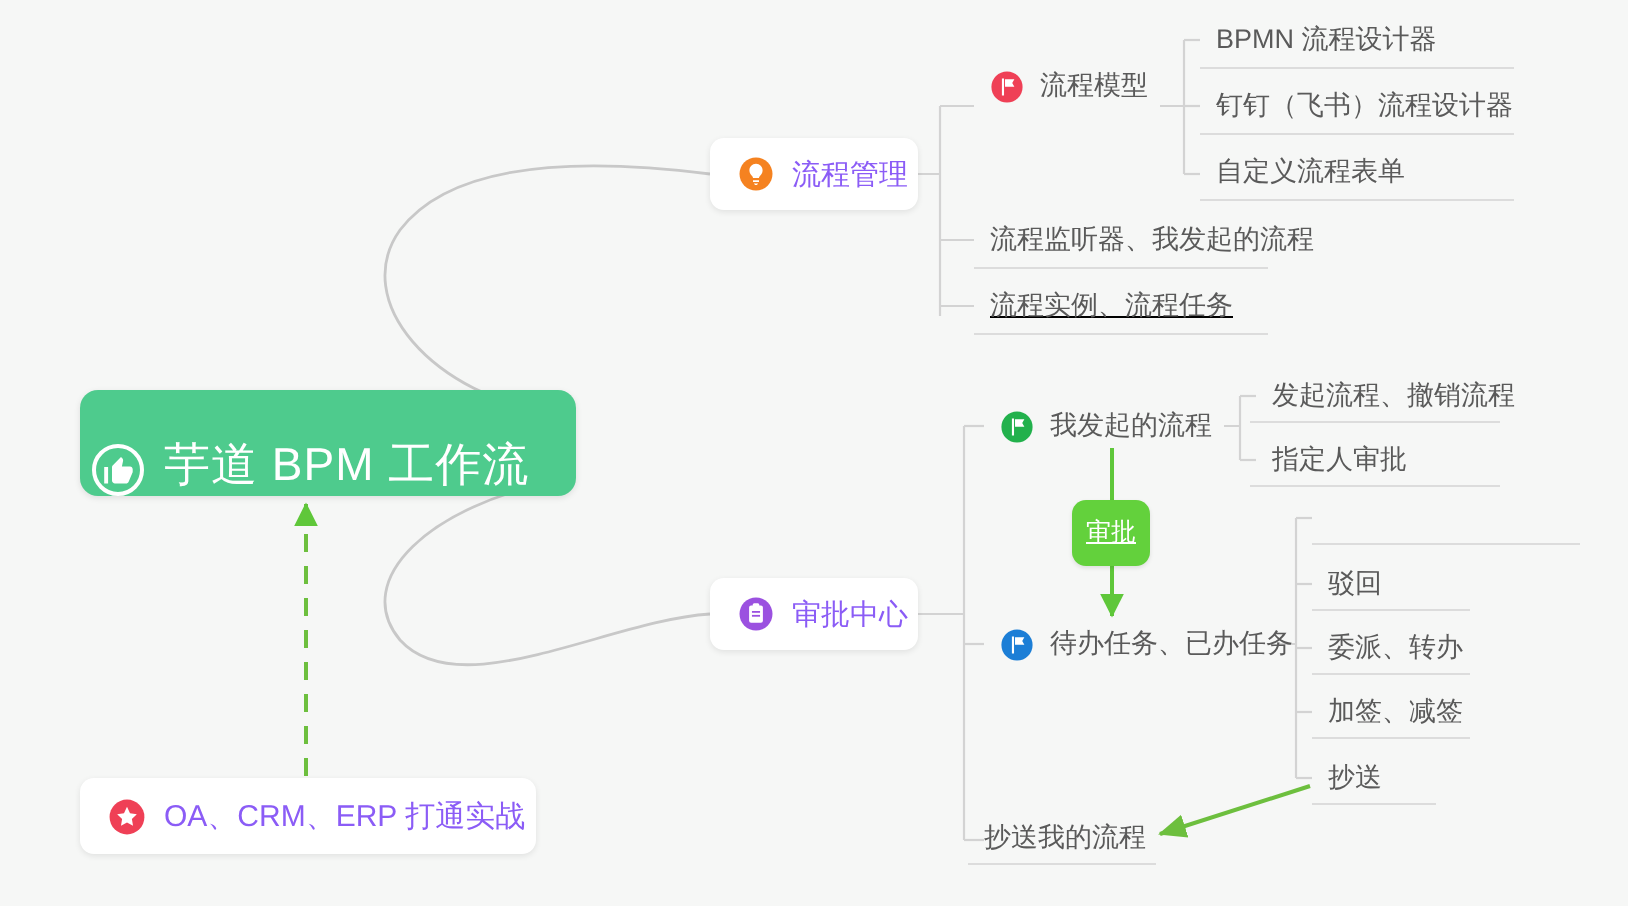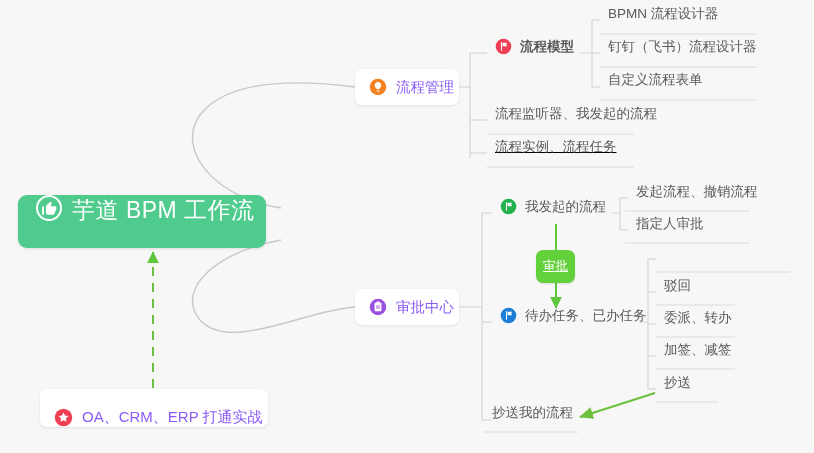--- a/index.html
+++ b/index.html
@@ -19,28 +19,28 @@
     position: absolute;
     left: 0; top: 0;
     width: 814px;
     height: 453px;
     pointer-events: none;
   }
 
   
   .root-node {
     position: absolute;
-    left: 18px; top: 195px;
+    left: 40px; top: 195px;
     width: 248px; height: 53px;
     background: #4ecb8d;
     border-radius: 9px;
     box-shadow: 0 1px 3px rgba(0,0,0,0.10);
     display: flex;
-    align-items: flex-start;
-    padding-left: 18px;
+    align-items: flex-end;
+    padding-left: 6px;
     box-sizing: border-box;
   }
   .root-label {
     color: #ffffff;
     font-size: 23px;
     letter-spacing: 0.5px;
     margin-left: 10px;
     white-space: nowrap;
   }
 
@@ -57,28 +57,28 @@
     height: 36px;
   }
   .card-label {
     color: #8b5cf6;
     font-size: 14.5px;
     margin-left: 9px;
     white-space: nowrap;
   }
   #node-process-mgmt { left: 355px; top: 69px; width: 104px; }
   #node-approval-center { left: 355px; top: 289px; width: 104px; }
-  #node-oa-crm-erp { left: 40px; top: 389px; width: 228px; height: 38px; align-items: flex-end; }
+  #node-oa-crm-erp { left: 40px; top: 389px; width: 228px; height: 38px; }
   #node-oa-crm-erp .card-label { font-size: 15px; }
 
   
   .leaf {
     position: absolute;
     display: flex;
-    align-items: flex-start;
+    align-items: center;
     height: 30px;
     box-sizing: border-box;
     padding: 0 4px 0 8px;
     white-space: nowrap;
   }
   .leaf .leaf-text {
     color: #5a5a5a;
     font-size: 13.5px;
   }
   .leaf .leaf-text.with-icon { margin-left: 8px; }
@@ -199,21 +199,21 @@
   <div class="card-node" id="node-process-mgmt">
     <span class="icon">
       <svg width="18" height="18" viewBox="0 0 24 24">
         <circle cx="12" cy="12" r="11" fill="#f58220"></circle>
         <path fill="#ffffff" d="M12 5.2c-2.5 0-4.4 2-4.4 4.4 0 1.7 1 2.9 1.8 3.8.4.5.6.9.6 1.3h4c0-.4.2-.8.6-1.3.8-.9 1.8-2.1 1.8-3.8 0-2.4-1.9-4.4-4.4-4.4zM10 16.2h4v1.2h-4zM10.6 18.3h2.8c-.2.6-.7 1-1.4 1s-1.2-.4-1.4-1z"></path>
       </svg>
     </span>
     <span class="card-label">流程管理</span>
   </div>
 
-  <div class="leaf" style="left:487px; top:38px;font-weight:bold;">
+  <div class="leaf" style="left:487px; top:28px;">
     <span class="icon icon-round">
       <svg width="17" height="17" viewBox="0 0 24 24">
         <circle cx="12" cy="12" r="11" fill="#ef4056"></circle>
         <path fill="#ffffff" d="M8.4 6h1.5v12H8.4zM10.6 6.6h6.6l-1.5 2.6 1.5 2.6h-6.6z"></path>
       </svg>
     </span>
     <span class="leaf-text with-icon">流程模型</span>
   </div>
 
   <div class="leaf" style="left:600px; top:5px;">

